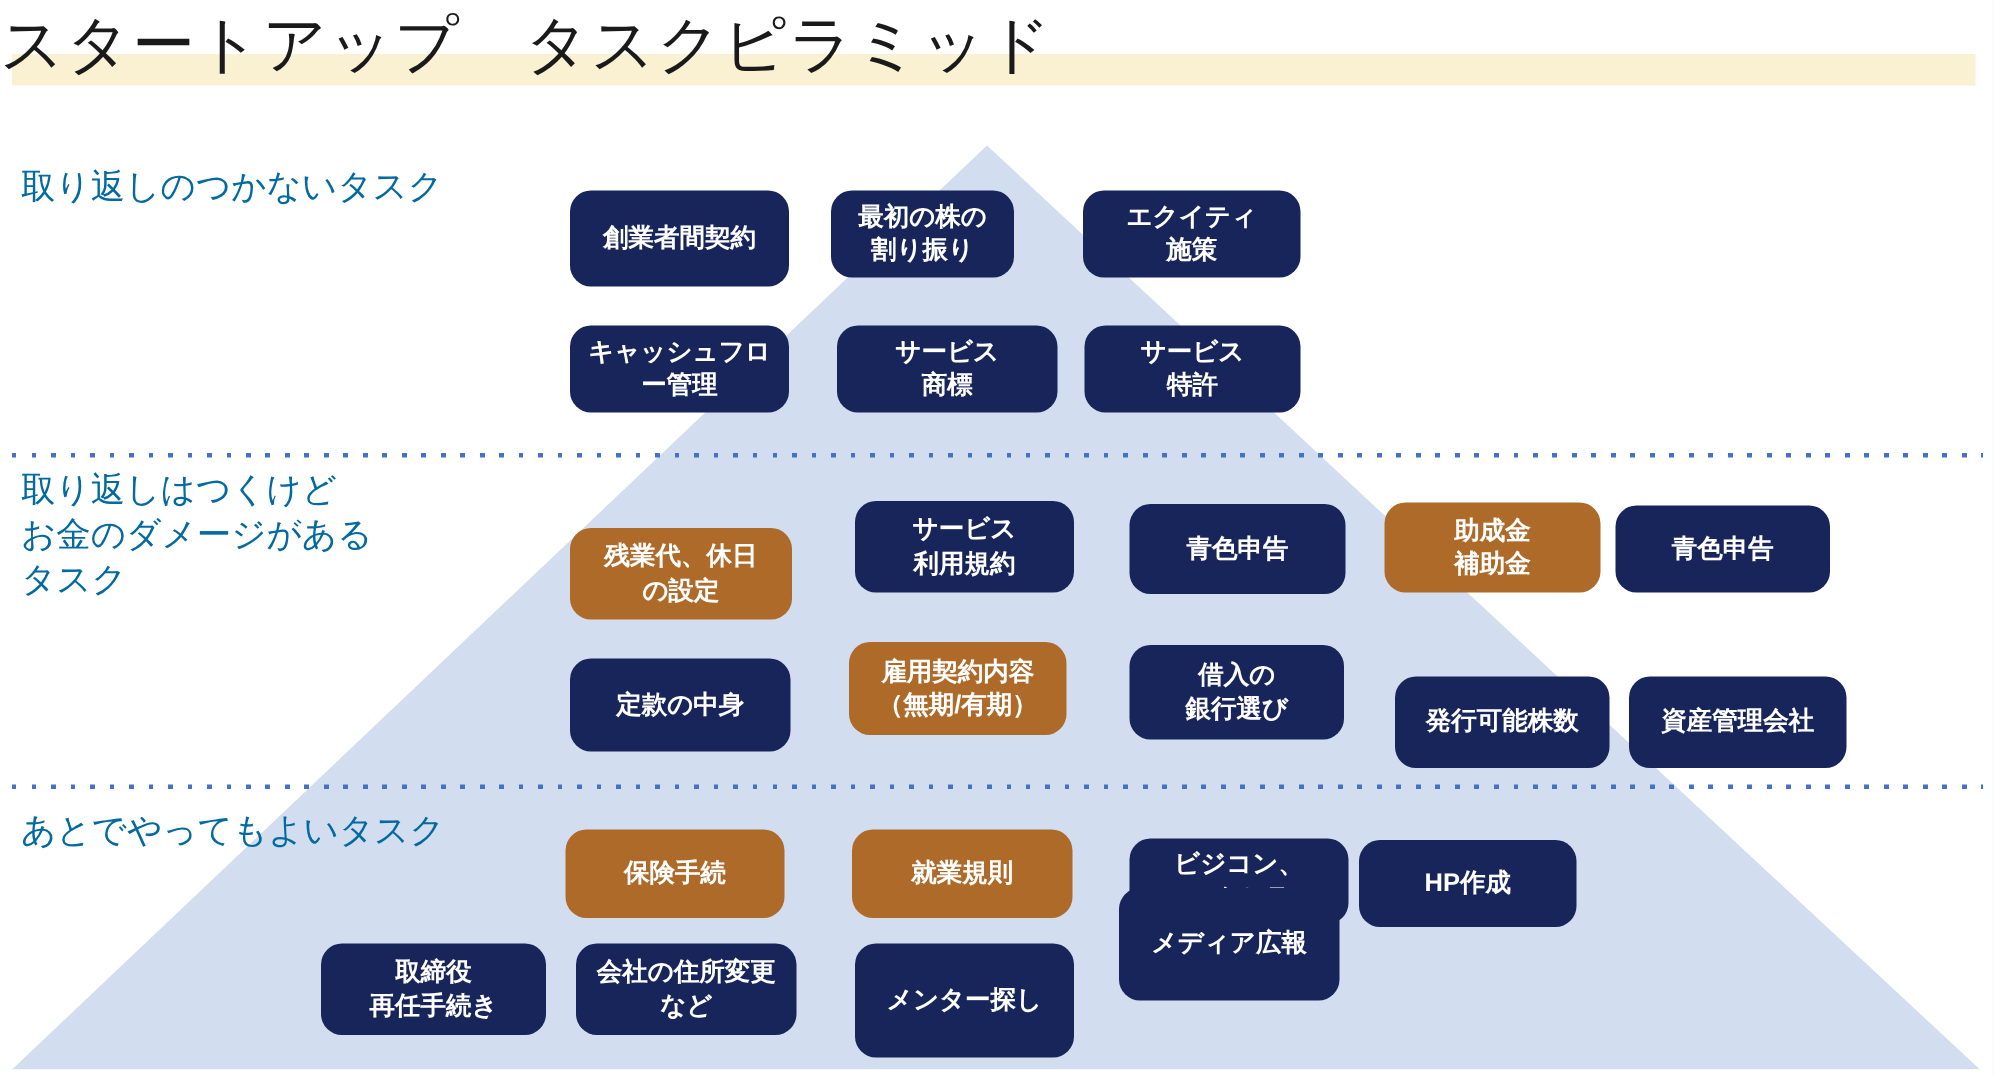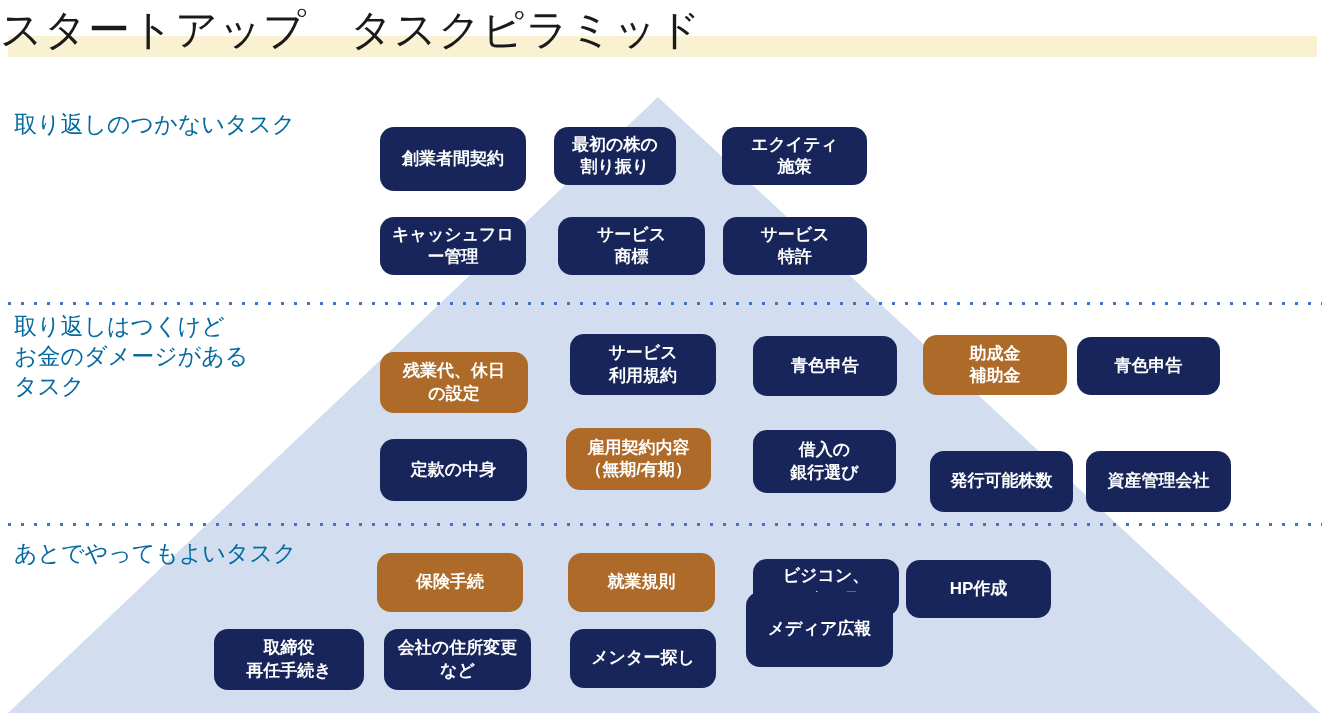--- a/index.html
+++ b/index.html
@@ -122,16 +122,16 @@
   <div class="box orange" style="left:377px;top:553px;width:146px;height:59px">保険手続</div>
   <div class="box orange" style="left:568px;top:553px;width:147px;height:59px">就業規則</div>
   <div class="box navy" style="left:753px;top:559px;width:146px;height:57px">ビジコン、
 アクセラ</div>
   <div class="box navy" style="left:906px;top:560px;width:145px;height:58px">HP作成</div>
 
   <div class="box navy" style="left:214px;top:629px;width:150px;height:61px">取締役
 再任手続き</div>
   <div class="box navy" style="left:384px;top:629px;width:147px;height:61px">会社の住所変更
 など</div>
-  <div class="box navy" style="left:570px;top:629px;width:146px;height:59px">メンター探し</div>
+  <div class="box navy" style="left:570px;top:629px;width:146px;height:76px">メンター探し</div>
   <div class="box navy" style="left:746px;top:592px;width:147px;height:75px">メディア広報</div>
 
 </div>
 
 </body></html>

